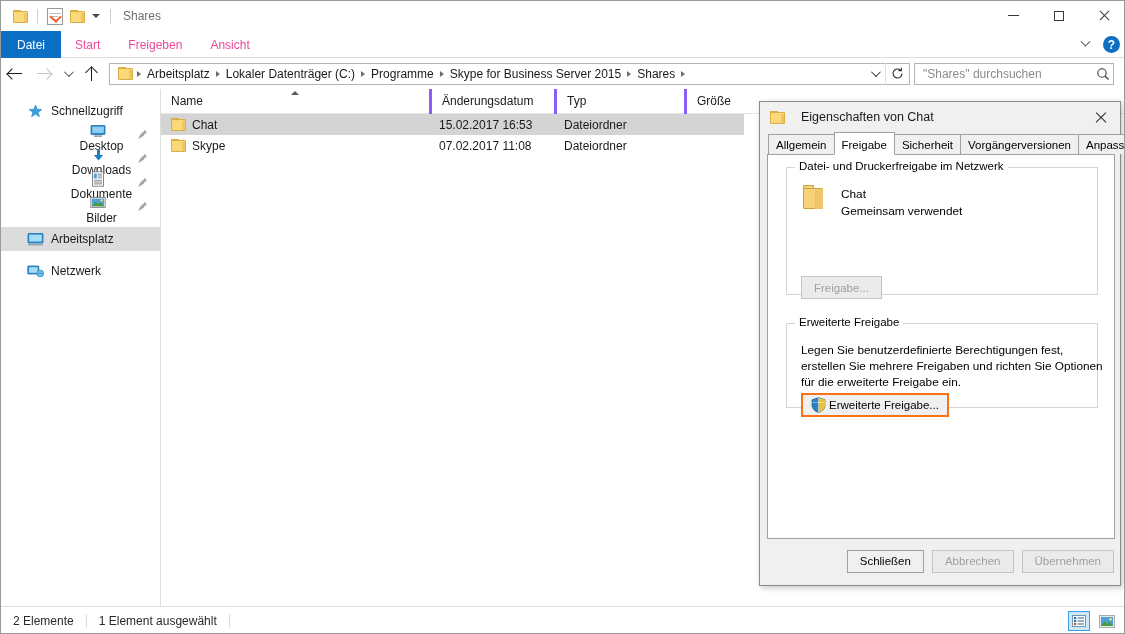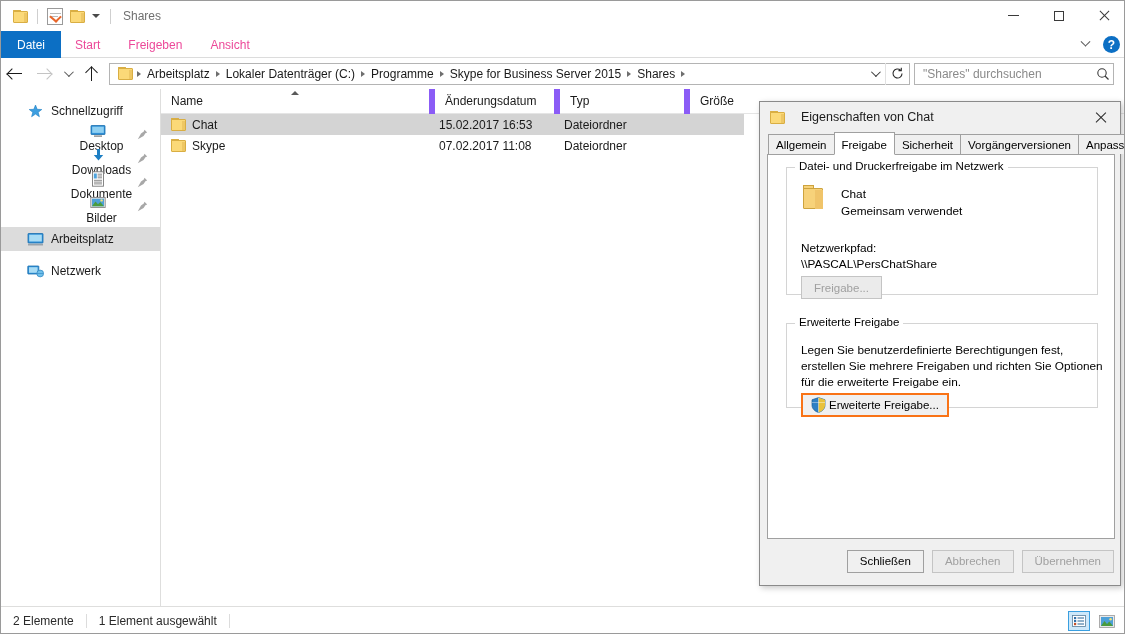--- a/index.html
+++ b/index.html
@@ -171,21 +171,21 @@
   }
   .sb-gap { height: 8px; }
 
   .filelist { flex: 1; position: relative; background: #ffffff; }
   .colheader {
     height: 25px; display: flex; align-items: center; border-bottom: 1px solid #e5e5e5;
     position: relative;
   }
   .col {
     font-size: 12px; color: #1a1a1a; padding-left: 10px; height: 25px;
-    display: flex; align-items: center; border-left: 6px solid #8b5cf6;
+    display: flex; align-items: center; border-left: 3px solid #8b5cf6;
   }
   .col:first-child { border-left: none; }
   .sort-caret {
     position: absolute; left: 130px; top: 2px;
     width: 0; height: 0; border-left: 4px solid transparent;
     border-right: 4px solid transparent; border-bottom: 4px solid #5a5a5a;
   }
   .frow {
     height: 21px; display: flex; align-items: center; font-size: 12px; color: #1a1a1a;
     width: 583px;
@@ -612,24 +612,20 @@
             <div class="bigfolder">
               <div class="bf-flap"></div>
                 <div class="bf-body"></div>
                 <div class="bf-side"></div>
             </div>
             <div class="sharetxt">
               <div>Chat</div>
               <div>Gemeinsam verwendet</div>
             </div>
           </div>
-          <div class="netpath">
-            <div>Netzwerkpfad:</div>
-            <div>\\PASCAL\PersChatShare</div>
-          </div>
           <button class="btn disabled" style="position:absolute; left:14px; top:108px;">Freigabe...</button>
         </div>
 
         <div class="groupbox" style="left:18px; top:168px; width:312px; height:85px;">
           <div class="gb-legend">Erweiterte Freigabe</div>
           <div class="desc">Legen Sie benutzerdefinierte Berechtigungen fest, erstellen Sie mehrere Freigaben und richten Sie Optionen für die erweiterte Freigabe ein.</div>
           <button class="btn focusborder" style="position:absolute; left:14px; top:69px; height:24px; padding:0 8px;">
             <span class="shield">
               <svg width="15" height="16" viewBox="0 0 15 16">
                 <path d="M7.5 0.6 L14 2.8 L14 8.2 C14 11.8 11 14.4 7.5 15.5 C4 14.4 1 11.8 1 8.2 L1 2.8 Z" fill="#2d7fc4" stroke="#1a5f9a" stroke-width="0.7"></path>

